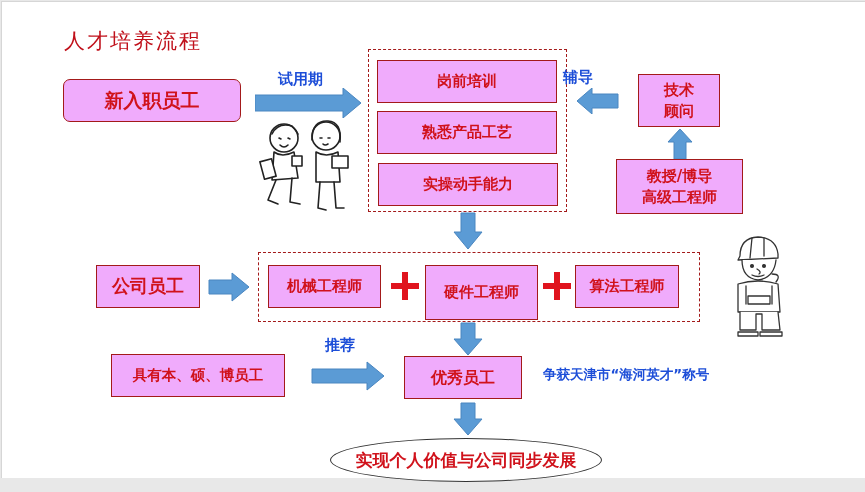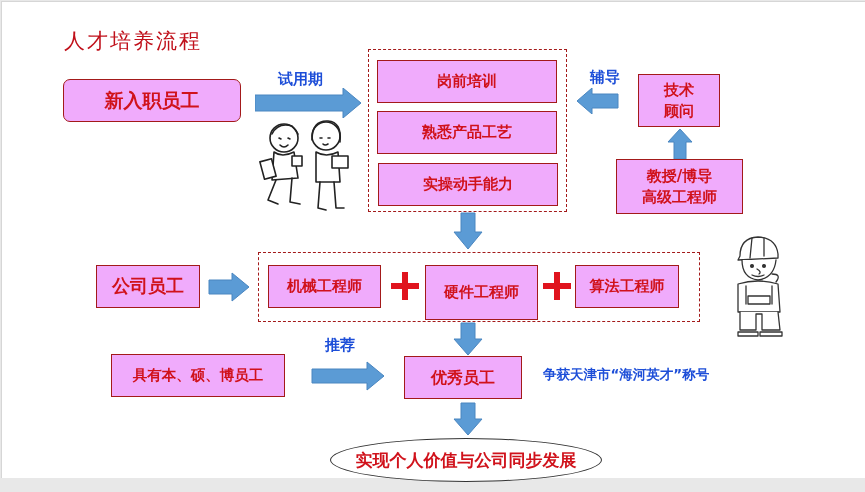--- a/index.html
+++ b/index.html
@@ -87,21 +87,21 @@
   <div class="box" style="left:375px; top:58px; width:180px; height:43px; font-size:15px;">
     <span>岗前培训</span>
   </div>
   <div class="box" style="left:376px; top:161px; width:180px; height:43px; font-size:15px;">
     <span>实操动手能力</span>
   </div>
   <div class="box" style="left:375px; top:109px; width:180px; height:43px; font-size:15px;">
     <span>熟悉产品工艺</span>
   </div>
 
-  <div class="label" style="left:588px; top:66px; font-size:15px;">辅导</div>
+  <div class="label" style="left:561px; top:66px; font-size:15px;">辅导</div>
   <div class="abs" style="left:574px; top:86px;">
     <svg width="44" height="26" viewBox="0 0 44 26">
       <polygon points="42,6 16,6 16,0 1,13 16,26 16,20 42,20" fill="#5b9bd5" stroke="#4a86c0" stroke-width="1"></polygon>
     </svg>
   </div>
 
   <div class="box" style="left:636px; top:72px; width:82px; height:53px; font-size:15px; flex-direction:column;">
     <span>技术</span>
     <span>顾问</span>
   </div>

